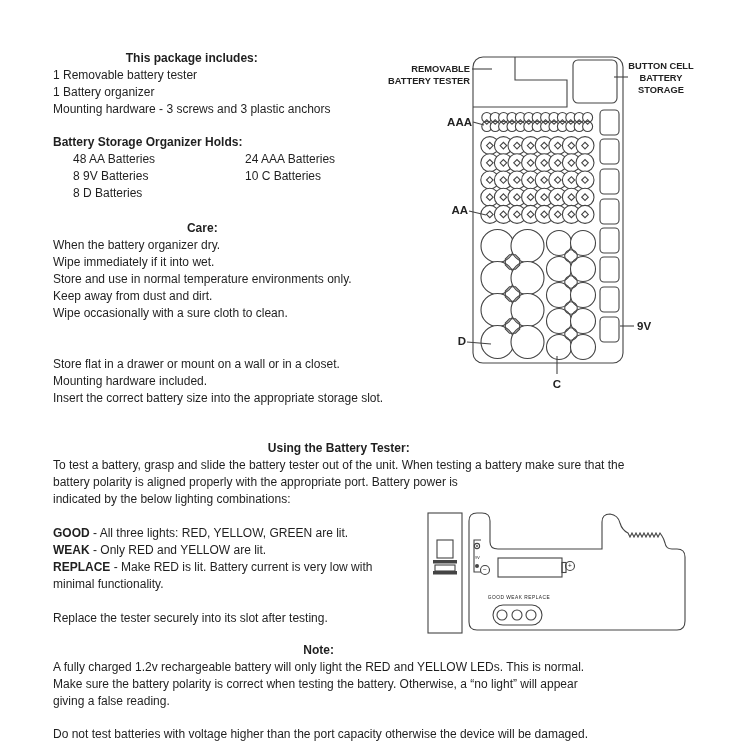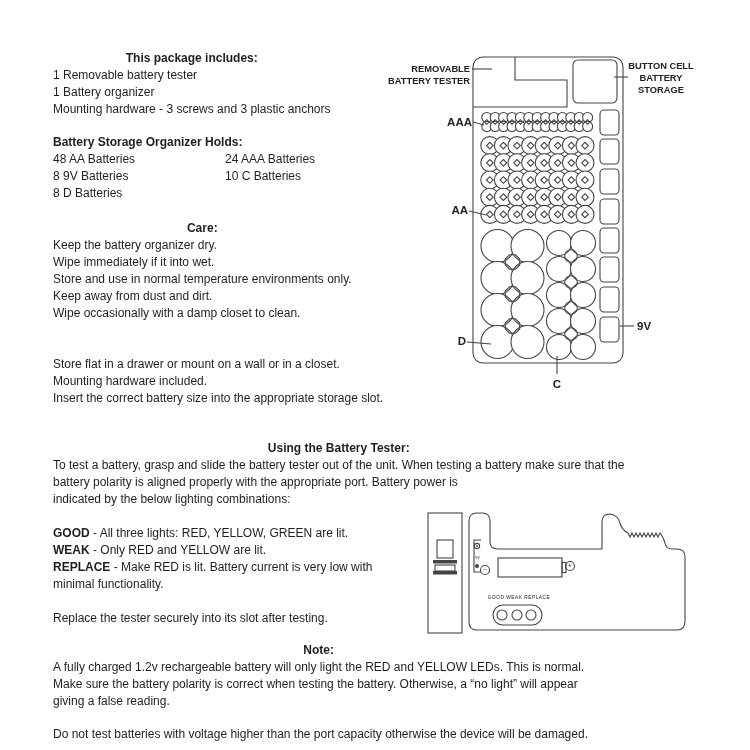--- a/index.html
+++ b/index.html
@@ -6,21 +6,21 @@
   .page{
     position:relative;width:750px;height:750px;background:#ffffff;
     font-family:"Liberation Sans", sans-serif;color:#1f1f1f;overflow:hidden;
   }
   .title{
     position:absolute;top:22px;left:0;width:750px;text-align:center;
     font-size:13px;font-weight:bold;letter-spacing:-0.2px;white-space:nowrap;
   }
   .sec{position:absolute;left:53px;font-size:12px;line-height:17px;white-space:nowrap;}
   .sec .h{font-weight:bold;text-align:center;}
-  .cols{position:relative;}
+  .cols{position:relative;margin-left:20px;}
   .col2{position:absolute;left:172px;top:0;}
   .diag{position:absolute;}
   .diag text{font-family:"Liberation Sans", sans-serif;fill:#222;}
   .lbl-sm{font-size:9.3px;font-weight:bold;}
   .lbl-lg{font-size:11.5px;font-weight:bold;}
   .lbl-xs{font-size:4.8px;letter-spacing:.5px;fill:#333;}
   .lbl-xxs{font-size:3.8px;fill:#333;}
   .sign{font-size:6.5px;fill:#333;}
 </style>
 </head>
@@ -46,25 +46,25 @@
       </div>
       <div class="col2">
         <div>24 AAA Batteries</div>
         <div>10 C Batteries</div>
       </div>
     </div>
   </div>
 
   <div class="sec" style="top:220px">
     <div class="h">Care:</div>
-    <div>Keep the battery organizer dry.</div>
+    <div>When the battery organizer dry.</div>
     <div>Wipe immediately if it into wet.</div>
     <div>Store and use in normal temperature environments only.</div>
     <div>Keep away from dust and dirt.</div>
-    <div>Wipe occasionally with a damp closet to clean.</div>
+    <div>Wipe occasionally with a sure cloth to clean.</div>
   </div>
 
   <div class="sec" style="top:356px">
     <div>Store flat in a drawer or mount on a wall or in a closet.</div>
     <div>Mounting hardware included.</div>
     <div>Insert the correct battery size into the appropriate storage slot.</div>
   </div>
 
   <div class="sec" style="top:440px">
     <div class="h">Using the Battery Tester:</div>

